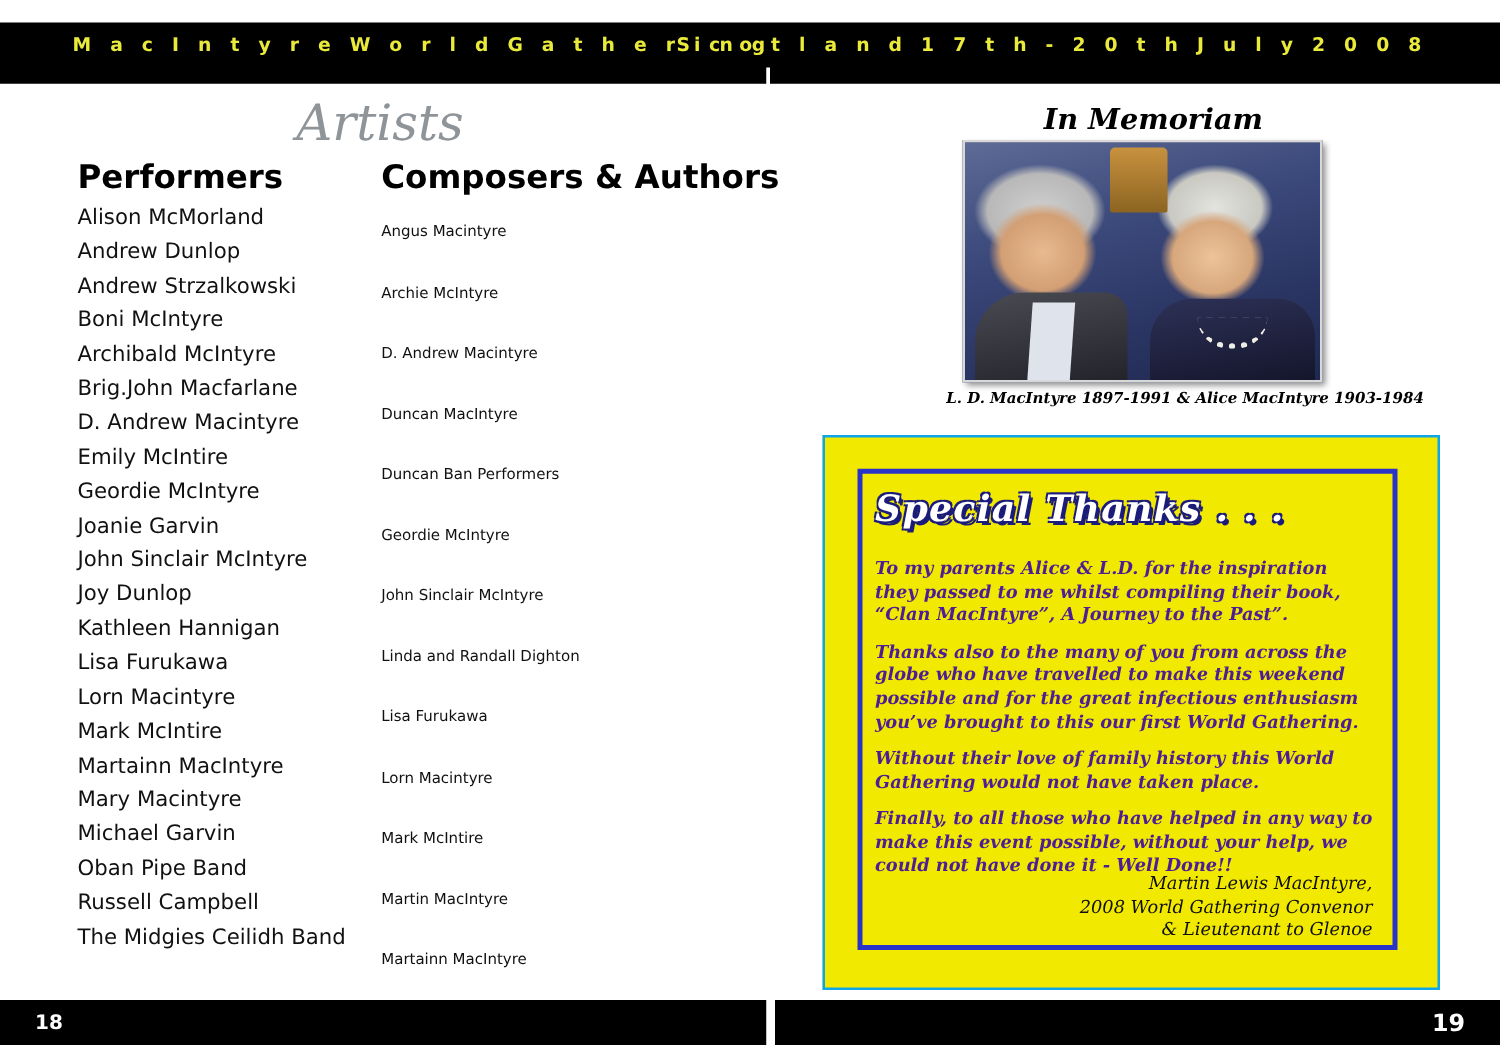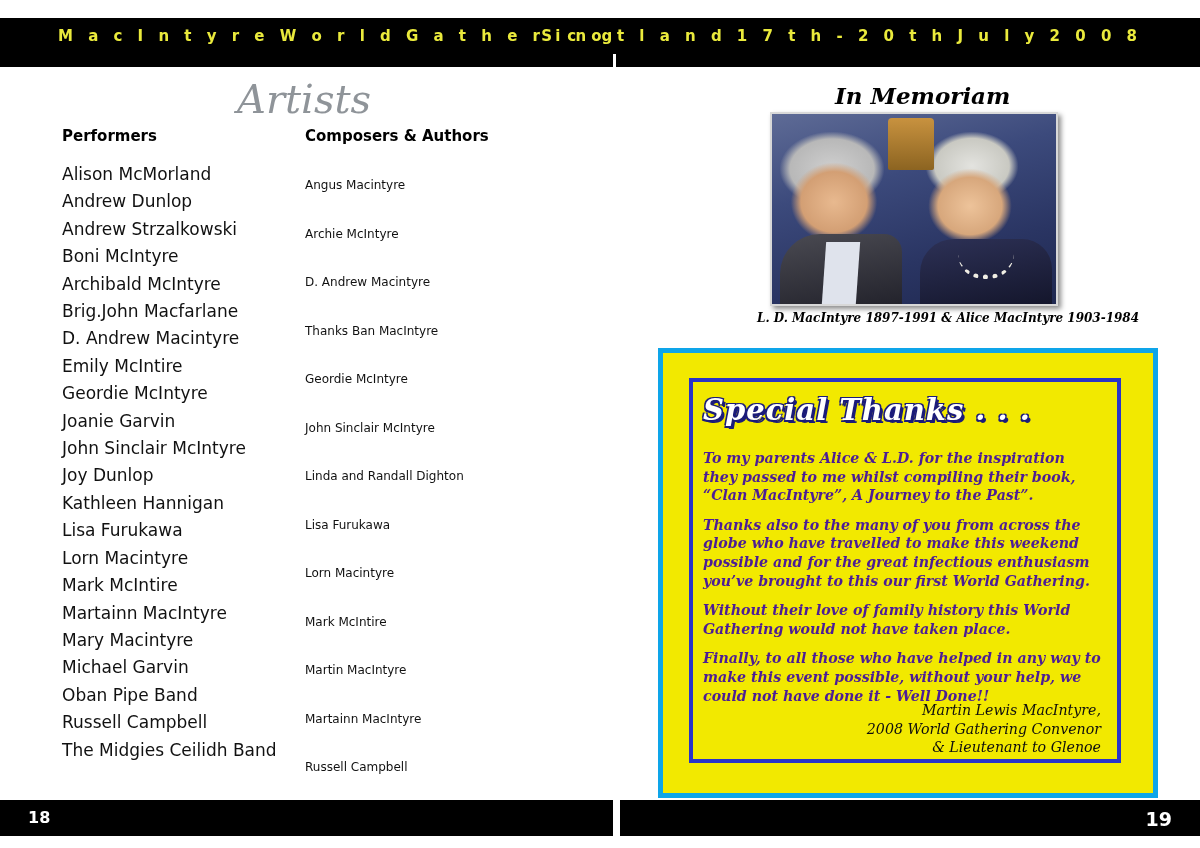--- a/index.html
+++ b/index.html
@@ -100,21 +100,21 @@
     left: 237px; top: 76px;
     font-family: "DejaVu Serif", serif;
     font-style: italic;
     font-size: 40px;
     color: #8f9499;
   }
   .col-heading {
     position: absolute;
     font-family: "DejaVu Sans", sans-serif;
     font-weight: bold;
-    font-size: 15px;
+    font-size: 26px;
     color: #000000;
   }
   .performers-heading { left: 62px; top: 127px; }
   .composers-heading { left: 305px; top: 127px; }
 
   .list {
     position: absolute;
     margin: 0;
     padding: 0;
     list-style: none;
@@ -222,21 +222,21 @@
     margin-left: 33px;
   }
 
   
   .thanks-outer {
     position: absolute;
     left: 658px; top: 348px;
     width: 490px;
     height: 440px;
     background: #f2e900;
-    border: 5px solid #0ea5e9;
+    border: 2px solid #0ea5e9;
   }
   .thanks-inner {
     position: absolute;
     left: 26px; top: 25px;
     width: 432px;
     height: 385px;
     border: 4px solid #2a33c8;
     background: #f2e900;
     box-sizing: border-box;
   }
@@ -319,21 +319,22 @@
     <li>Oban Pipe Band</li>
     <li>Russell Campbell</li>
     <li>The Midgies Ceilidh Band</li>
   </ul>
 
   <div class="col-heading composers-heading">Composers &amp; Authors</div>
   <ul class="list composers-list">
     <li>Angus Macintyre</li>
     <li>Archie McIntyre</li>
     <li>D. Andrew Macintyre</li>
-    <li>Thanks Ban MacIntyre</li>
+    <li>Duncan MacIntyre</li>
+    <li>Duncan Ban Performers</li>
     <li>Geordie McIntyre</li>
     <li>John Sinclair McIntyre</li>
     <li>Linda and Randall Dighton</li>
     <li>Lisa Furukawa</li>
     <li>Lorn Macintyre</li>
     <li>Mark McIntire</li>
     <li>Martin MacIntyre</li>
     <li>Martainn MacIntyre</li>
     <li>Russell Campbell</li>
   </ul>

